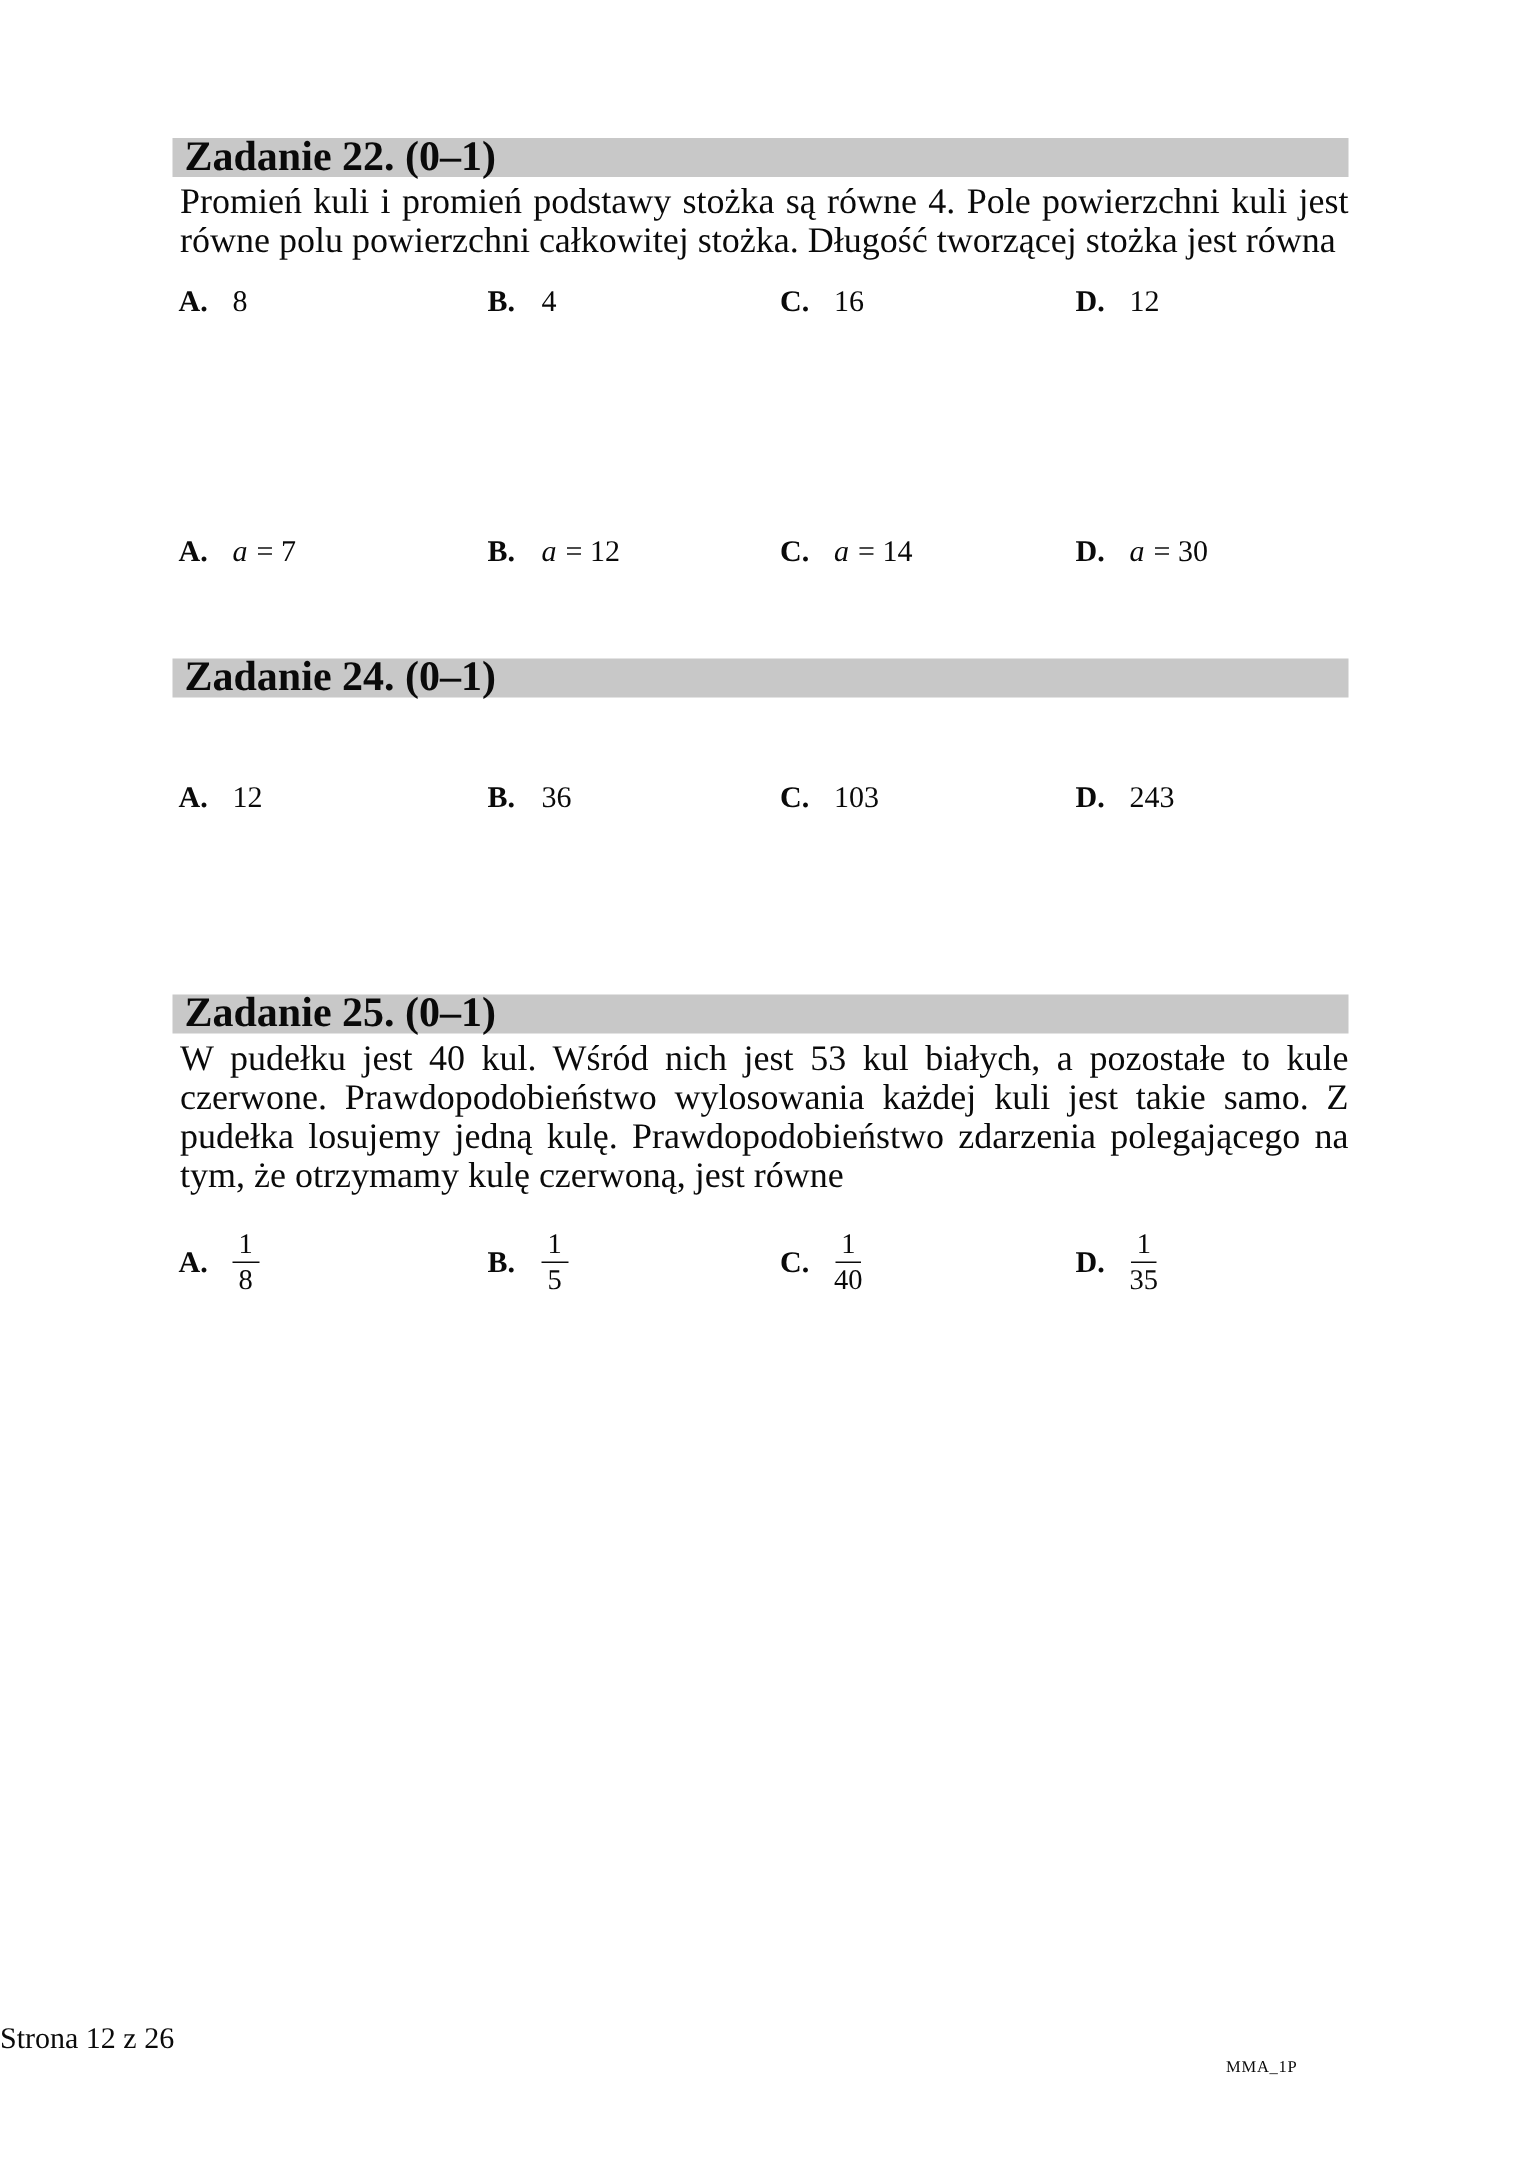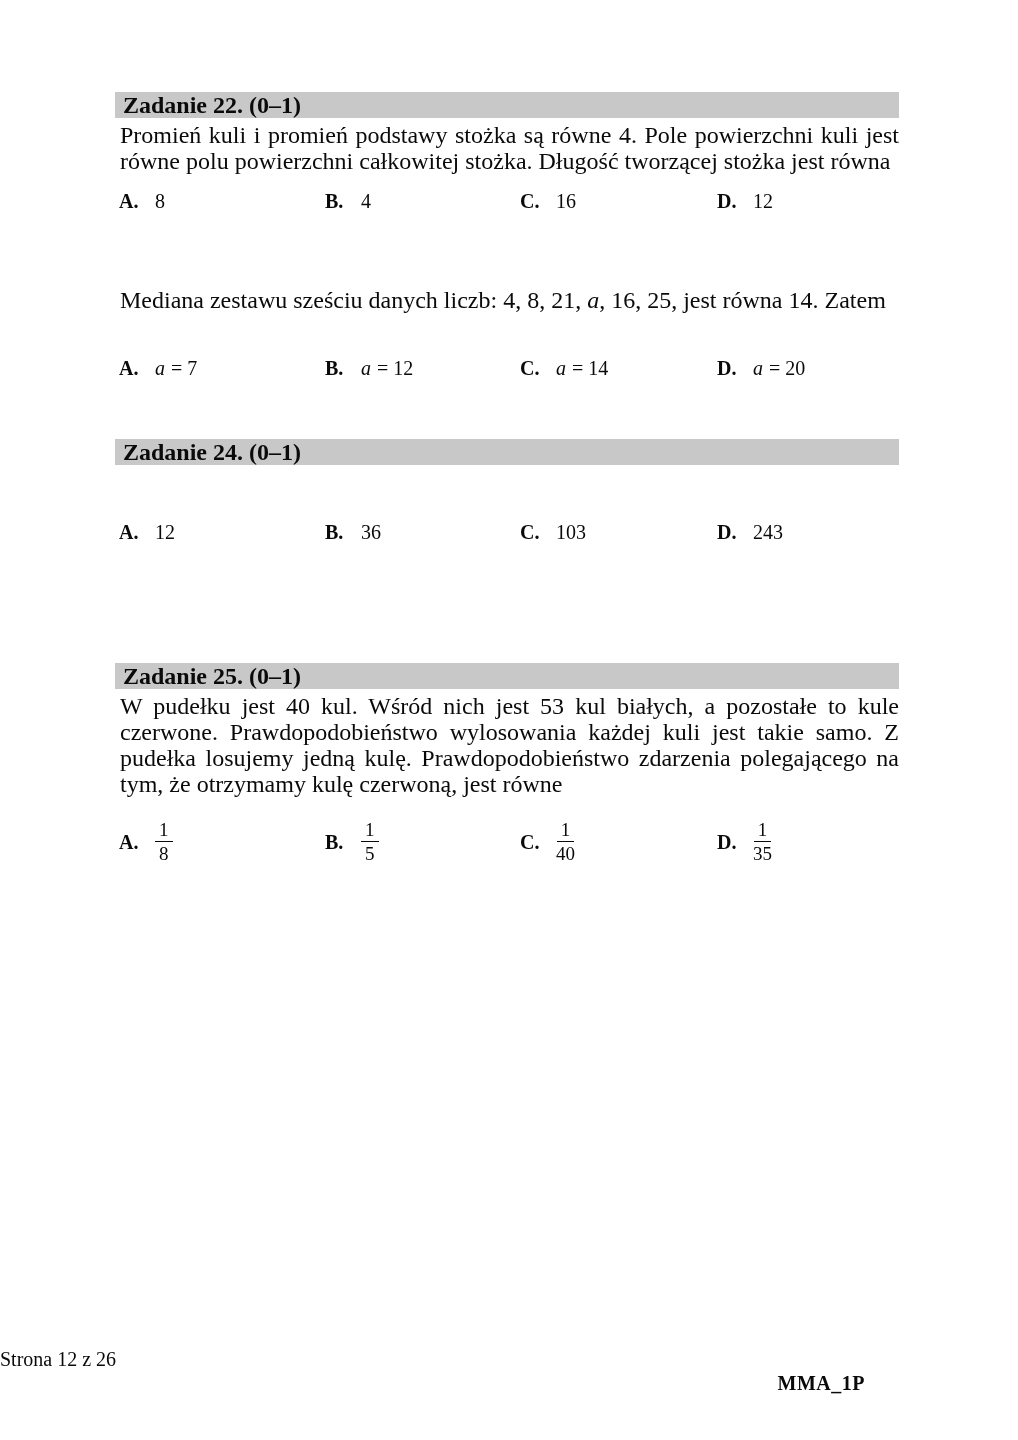--- a/index.html
+++ b/index.html
@@ -20,21 +20,21 @@
     position: absolute;
     left: 115px;
     width: 784px;
   }
   .task-bar {
     background: #c8c8c8;
     height: 26px;
     line-height: 26px;
     padding-left: 8px;
     font-weight: bold;
-    font-size: 24px;
+    font-size: 28px;
     box-sizing: border-box;
   }
   .task-body {
     margin: 4px 0 0 0;
     padding-left: 5px;
     font-size: 24px;
     line-height: 26px;
     text-align: justify;
   }
   .task-body.single {
@@ -89,22 +89,22 @@
     top: 1348px;
     left: 0;
     width: 100%;
     text-align: left;
     font-size: 20px;
   }
   .footer-code {
     position: absolute;
     top: 1372px;
     right: 153px;
-    font-weight: bold;
-    font-size: 20px;
+    font-weight: normal;
+    font-size: 11px;
     letter-spacing: 0.5px;
   }
 </style>
 </head>
 <body>
 
 <div class="page">
 
   <section class="task" style="top:92px; height:135px;">
     <header class="task-bar">
@@ -125,41 +125,40 @@
         <span class="ans-val">16</span>
       </div>
       <div class="opt opt-d">
         <span class="ans-letter">D.</span>
         <span class="ans-val">12</span>
       </div>
     </div>
   </section>
 
   <section class="task" style="top:283px; height:110px;">
-    <p class="task-body single"><span>Mediana zestawu sześciu danych liczb: 4, 8, 21, </span><i>a</i><span>, 16, 25, jest równa 14. Zatem</span></p>
     <div class="answers" style="top:73px;">
       <div class="opt opt-a">
         <span class="ans-letter">A.</span>
         <span class="ans-var">a</span>
         <span class="ans-val">= 7</span>
       </div>
       <div class="opt opt-b">
         <span class="ans-letter">B.</span>
         <span class="ans-var">a</span>
         <span class="ans-val">= 12</span>
       </div>
       <div class="opt opt-c">
         <span class="ans-letter">C.</span>
         <span class="ans-var">a</span>
         <span class="ans-val">= 14</span>
       </div>
       <div class="opt opt-d">
         <span class="ans-letter">D.</span>
         <span class="ans-var">a</span>
-        <span class="ans-val">= 20</span>
+        <span class="ans-val">= 30</span>
       </div>
     </div>
   </section>
 
   <section class="task" style="top:439px; height:115px;">
     <header class="task-bar">
       <span>Zadanie 24. (0–1)</span>
     </header>
     <div class="answers" style="top:81px;">
       <div class="opt opt-a">

